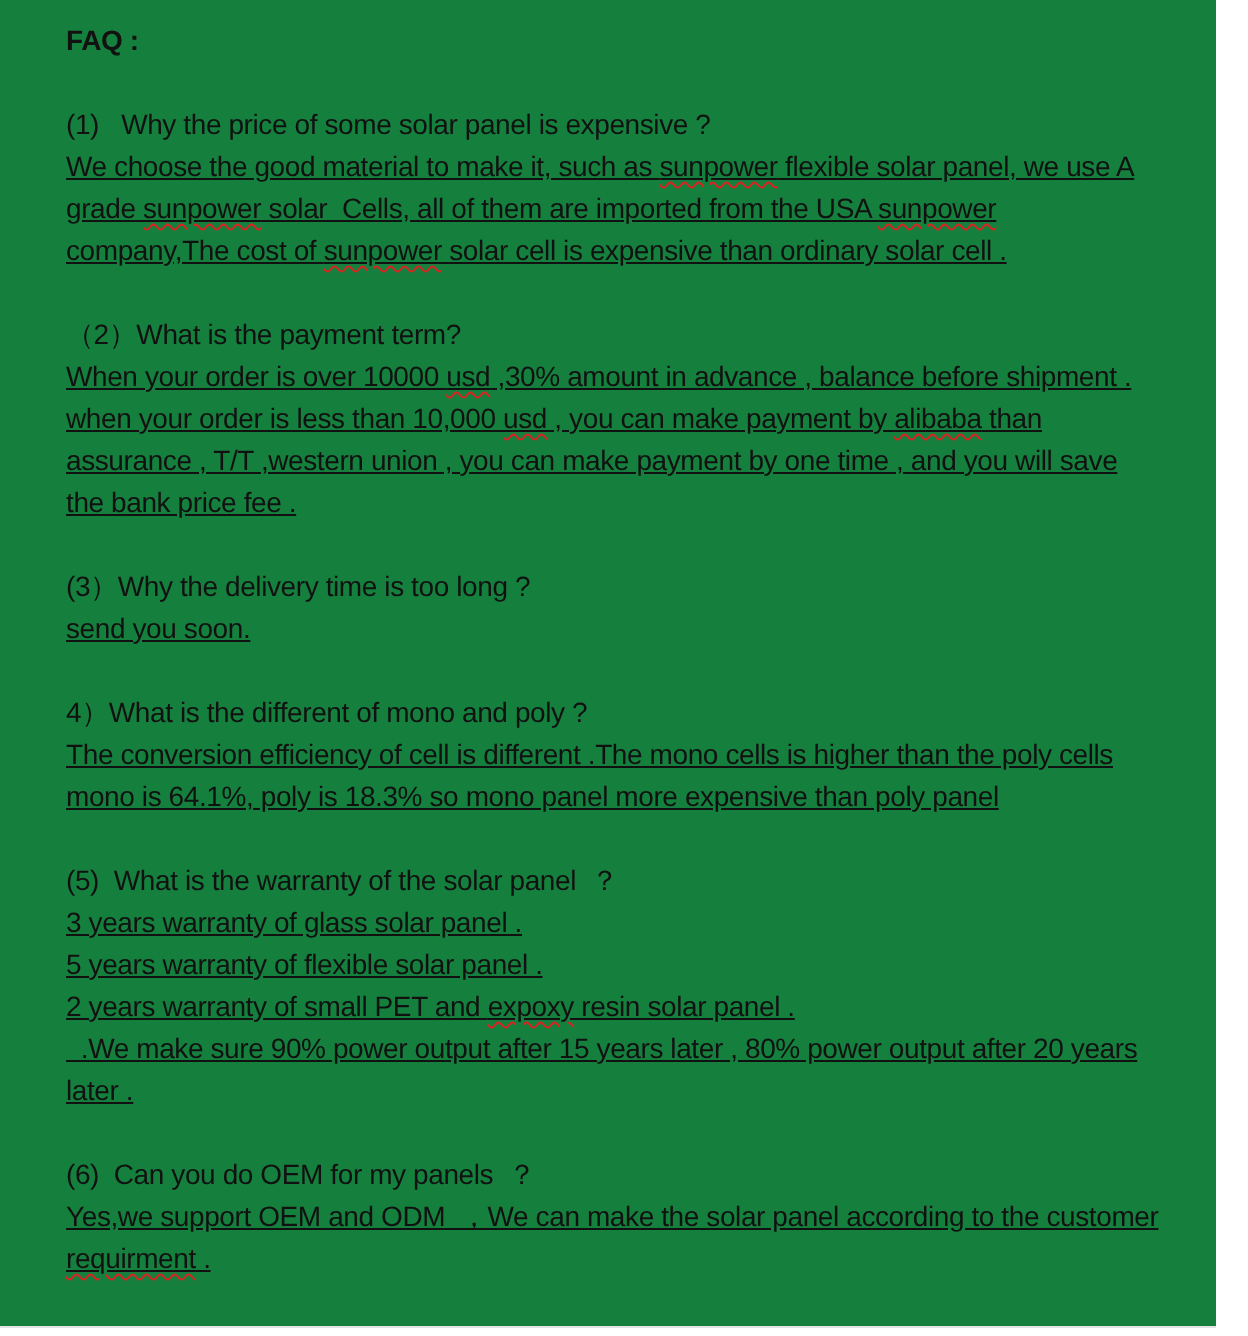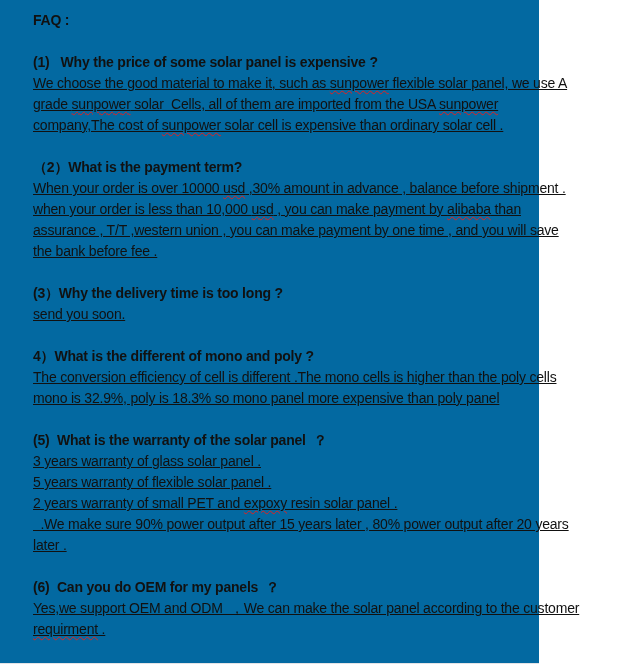--- a/index.html
+++ b/index.html
@@ -12,45 +12,45 @@
       height: 668px;
       overflow: hidden;
       position: relative;
       font-family: "Liberation Sans", sans-serif;
       color: #111111;
     }
     .page {
       position: absolute;
       left: 0;
       top: 0;
-      width: 539px;
+      width: 608px;
       height: 663px;
       border-bottom: 1px solid #e3e3e6;
-      background: #0369a1;
+      background: #15803d;
     }
     .doc {
       position: absolute;
       left: 33px;
       top: 10px;
       width: 580px;
       font-size: 14px;
       line-height: 21px;
       letter-spacing: -0.2px;
     }
     .title {
       font-weight: bold;
       font-size: 14px;
       height: 21px;
       margin: 0 0 21px 0;
     }
     .faq-item {
       margin: 0 0 21px 0;
     }
     .question {
-      font-weight: bold;
+      font-weight: normal;
       margin: 0;
       white-space: pre;
     }
     .answer-line {
       margin: 0;
       white-space: pre;
       text-decoration: underline;
     }
     .spell {
       text-decoration: underline wavy #e0201f;
@@ -69,30 +69,30 @@
           <p class="question">(1)   Why the price of some solar panel is expensive ?</p>
           <p class="answer-line"><span>We choose the good material to make it, such as </span><span class="spell">sunpower</span><span> flexible solar panel, we use A</span></p>
           <p class="answer-line"><span>grade </span><span class="spell">sunpower</span><span> solar  Cells, all of them are imported from the USA </span><span class="spell">sunpower</span></p>
           <p class="answer-line"><span>company,The cost of </span><span class="spell">sunpower</span><span> solar cell is expensive than ordinary solar cell .</span></p>
         </div>
         <div class="faq-item">
           <p class="question">（2）What is the payment term?</p>
           <p class="answer-line"><span>When your order is over 10000 </span><span class="spell">usd</span><span> ,30% amount in advance , balance before shipment .</span></p>
           <p class="answer-line"><span>when your order is less than 10,000 </span><span class="spell">usd</span><span> , you can make payment by </span><span class="spell">alibaba</span><span> than</span></p>
           <p class="answer-line"><span>assurance , T/T ,western union , you can make payment by one time , and you will save</span></p>
-          <p class="answer-line"><span>the bank before fee .</span></p>
+          <p class="answer-line"><span>the bank price fee .</span></p>
         </div>
         <div class="faq-item">
           <p class="question">(3）Why the delivery time is too long ?</p>
           <p class="answer-line"><span>send you soon.</span></p>
         </div>
         <div class="faq-item">
           <p class="question">4）What is the different of mono and poly ?</p>
           <p class="answer-line"><span>The conversion efficiency of cell is different .The mono cells is higher than the poly cells</span></p>
-          <p class="answer-line"><span>mono is 32.9%, poly is 18.3% so mono panel more expensive than poly panel</span></p>
+          <p class="answer-line"><span>mono is 64.1%, poly is 18.3% so mono panel more expensive than poly panel</span></p>
         </div>
         <div class="faq-item">
           <p class="question">(5)  What is the warranty of the solar panel  ？</p>
           <p class="answer-line"><span>3 years warranty of glass solar panel .</span></p>
           <p class="answer-line"><span>5 years warranty of flexible solar panel .</span></p>
           <p class="answer-line"><span>2 years warranty of small PET and </span><span class="spell">expoxy</span><span> resin solar panel .</span></p>
           <p class="answer-line"><span>  .We make sure 90% power output after 15 years later , 80% power output after 20 years</span></p>
           <p class="answer-line"><span>later .</span></p>
         </div>
         <div class="faq-item">

